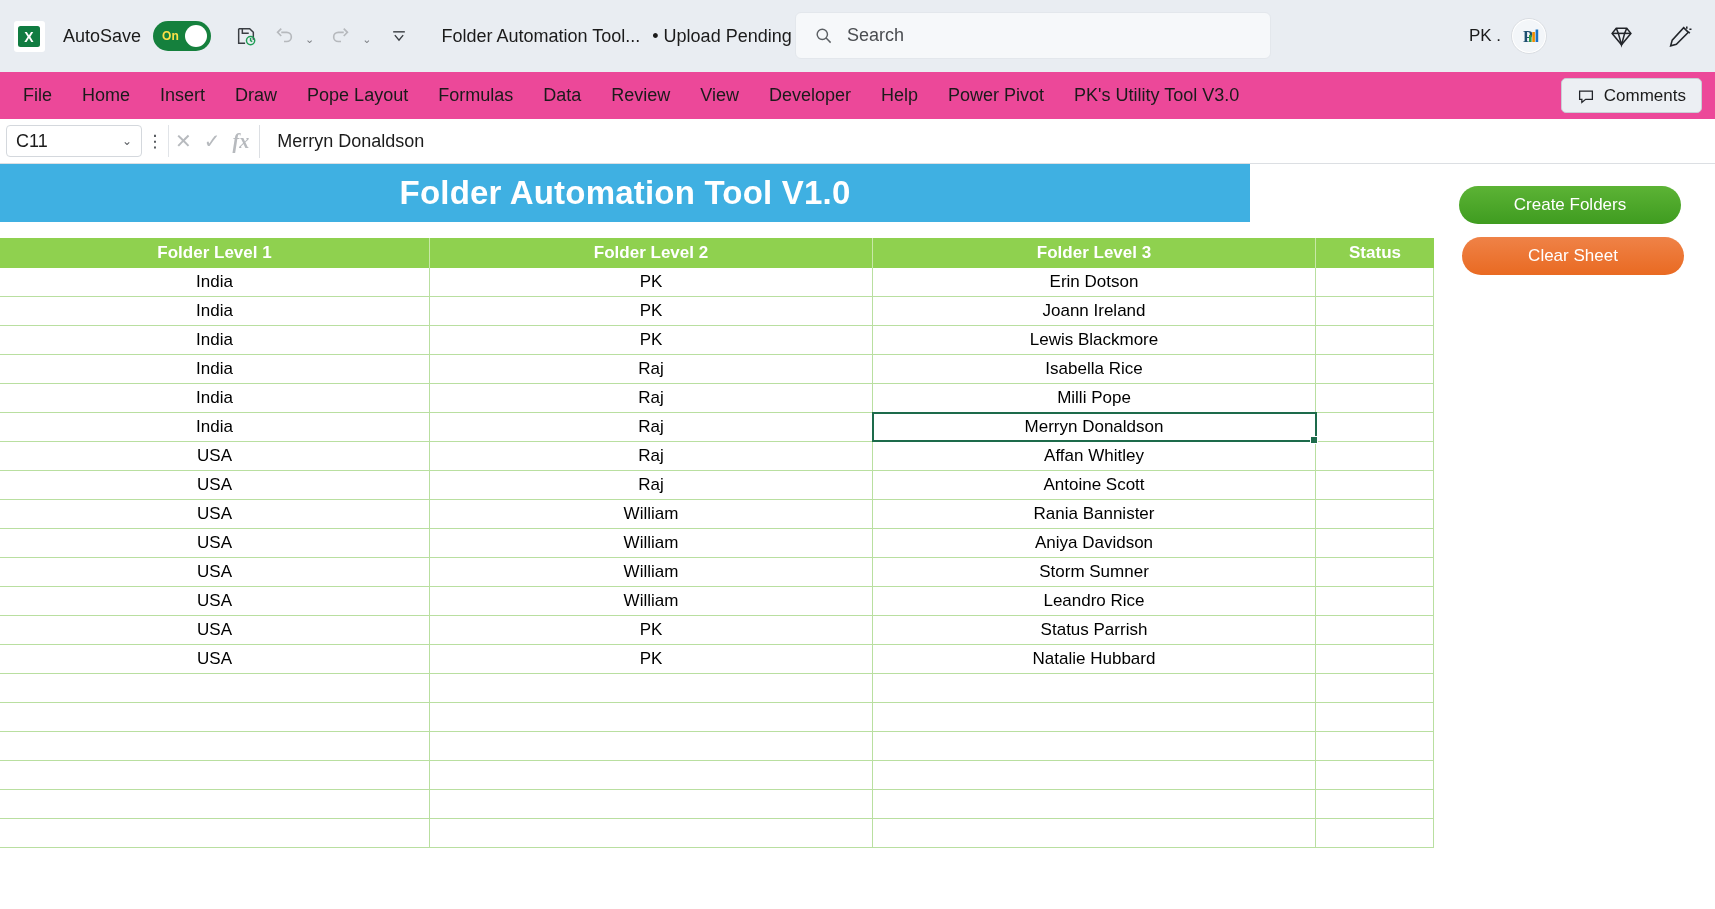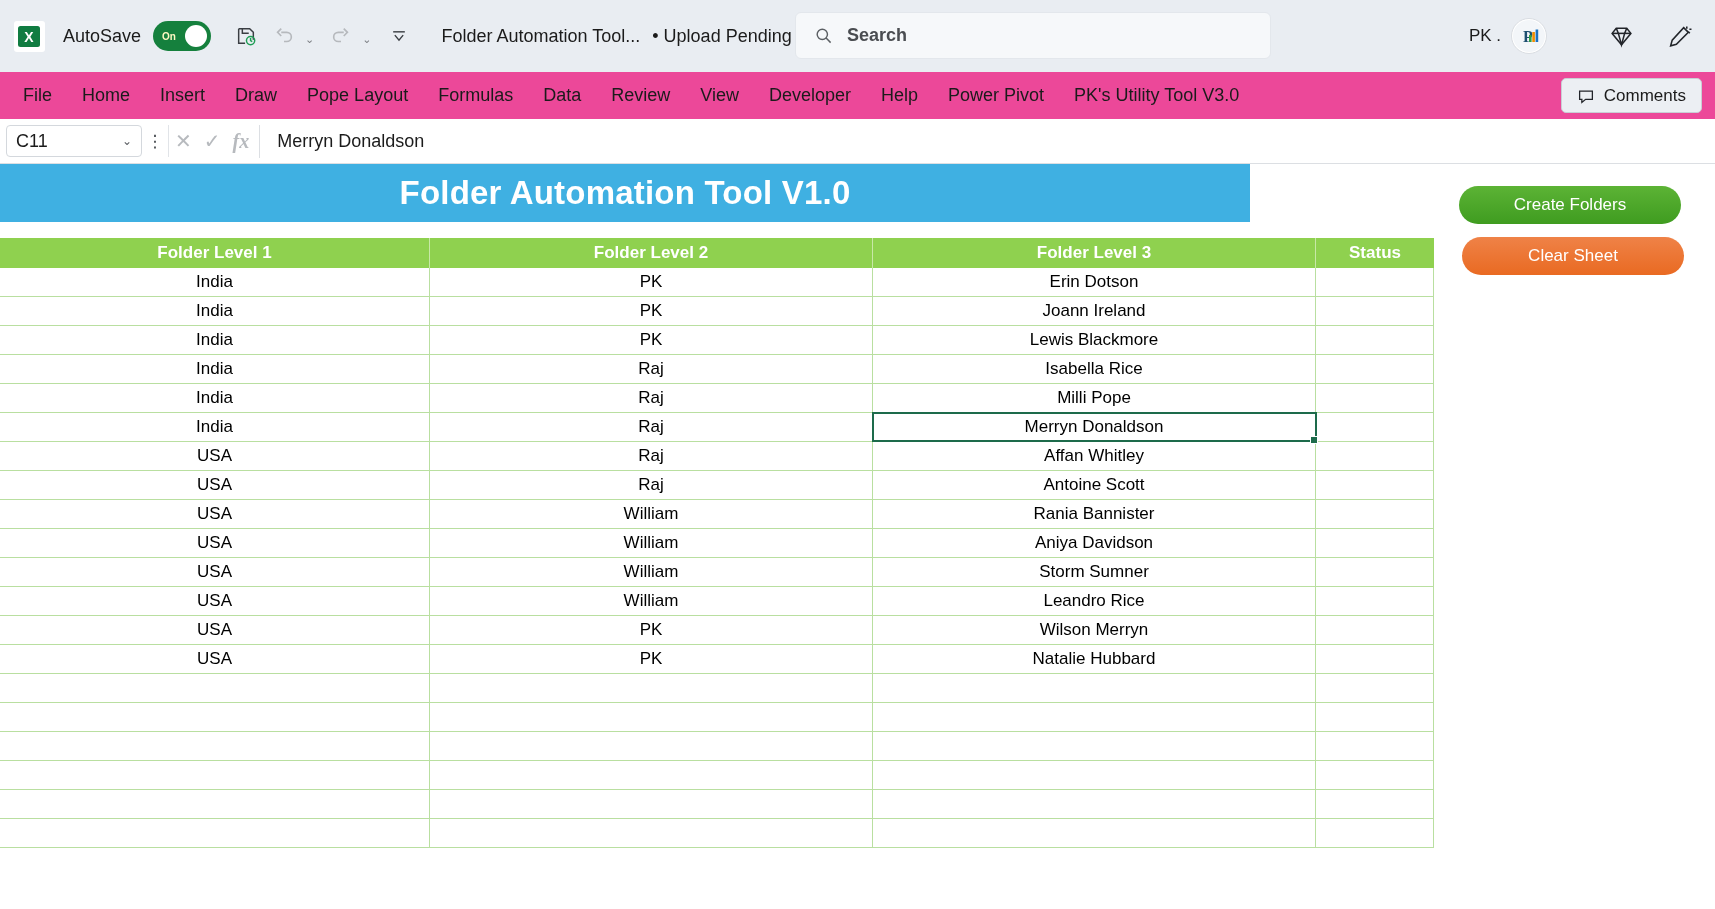--- a/index.html
+++ b/index.html
@@ -39,22 +39,22 @@
   .toggle {
     width: 58px; height: 30px;
     border-radius: 15px;
     background: #15803d;
     display: flex; align-items: center;
     position: relative;
     margin-right: 18px;
     flex: none;
   }
   .toggle .on-text {
-    color: #fef9c3;
-    font-size: 10px;
+    color: #fde047;
+    font-size: 12px;
     font-weight: 600;
     margin-left: 9px;
   }
   .toggle .knob {
     width: 22px; height: 22px;
     background: #fff;
     border-radius: 50%;
     position: absolute;
     right: 4px; top: 4px;
   }
@@ -87,21 +87,20 @@
     left: 795px;
     top: 12px;
     width: 476px;
     height: 47px;
     background: #f6f8fa;
     border: 1px solid #e3e7ec;
     border-radius: 6px;
     display: flex;
     align-items: center;
     padding: 0 18px;
-    font-weight: bold;
   }
   .search-box .sicon { color: #5b5f63; margin-right: 14px; display:flex; }
   .search-box .stext { font-size: 18px; color: #4a4d51; }
 
   .tb-right {
     position: absolute;
     right: 14px; top: 0; height: 72px;
     display: flex; align-items: center;
   }
   .acct-name { font-size: 17px; color: #1b1b1b; margin-right: 10px; white-space: nowrap; }
@@ -523,21 +522,21 @@
       </div>
       <div class="data-row">
         <div class="data-cell c1">USA</div>
         <div class="data-cell c2">William</div>
         <div class="data-cell c3">Leandro Rice</div>
         <div class="data-cell c4"></div>
       </div>
       <div class="data-row">
         <div class="data-cell c1">USA</div>
         <div class="data-cell c2">PK</div>
-        <div class="data-cell c3">Wilson Merryn</div>
+        <div class="data-cell c3">Status Parrish</div>
         <div class="data-cell c4"></div>
       </div>
       <div class="data-row">
         <div class="data-cell c1">USA</div>
         <div class="data-cell c2">PK</div>
         <div class="data-cell c3">Natalie Hubbard</div>
         <div class="data-cell c4"></div>
       </div>
       <div class="data-row">
         <div class="data-cell c1"></div>

